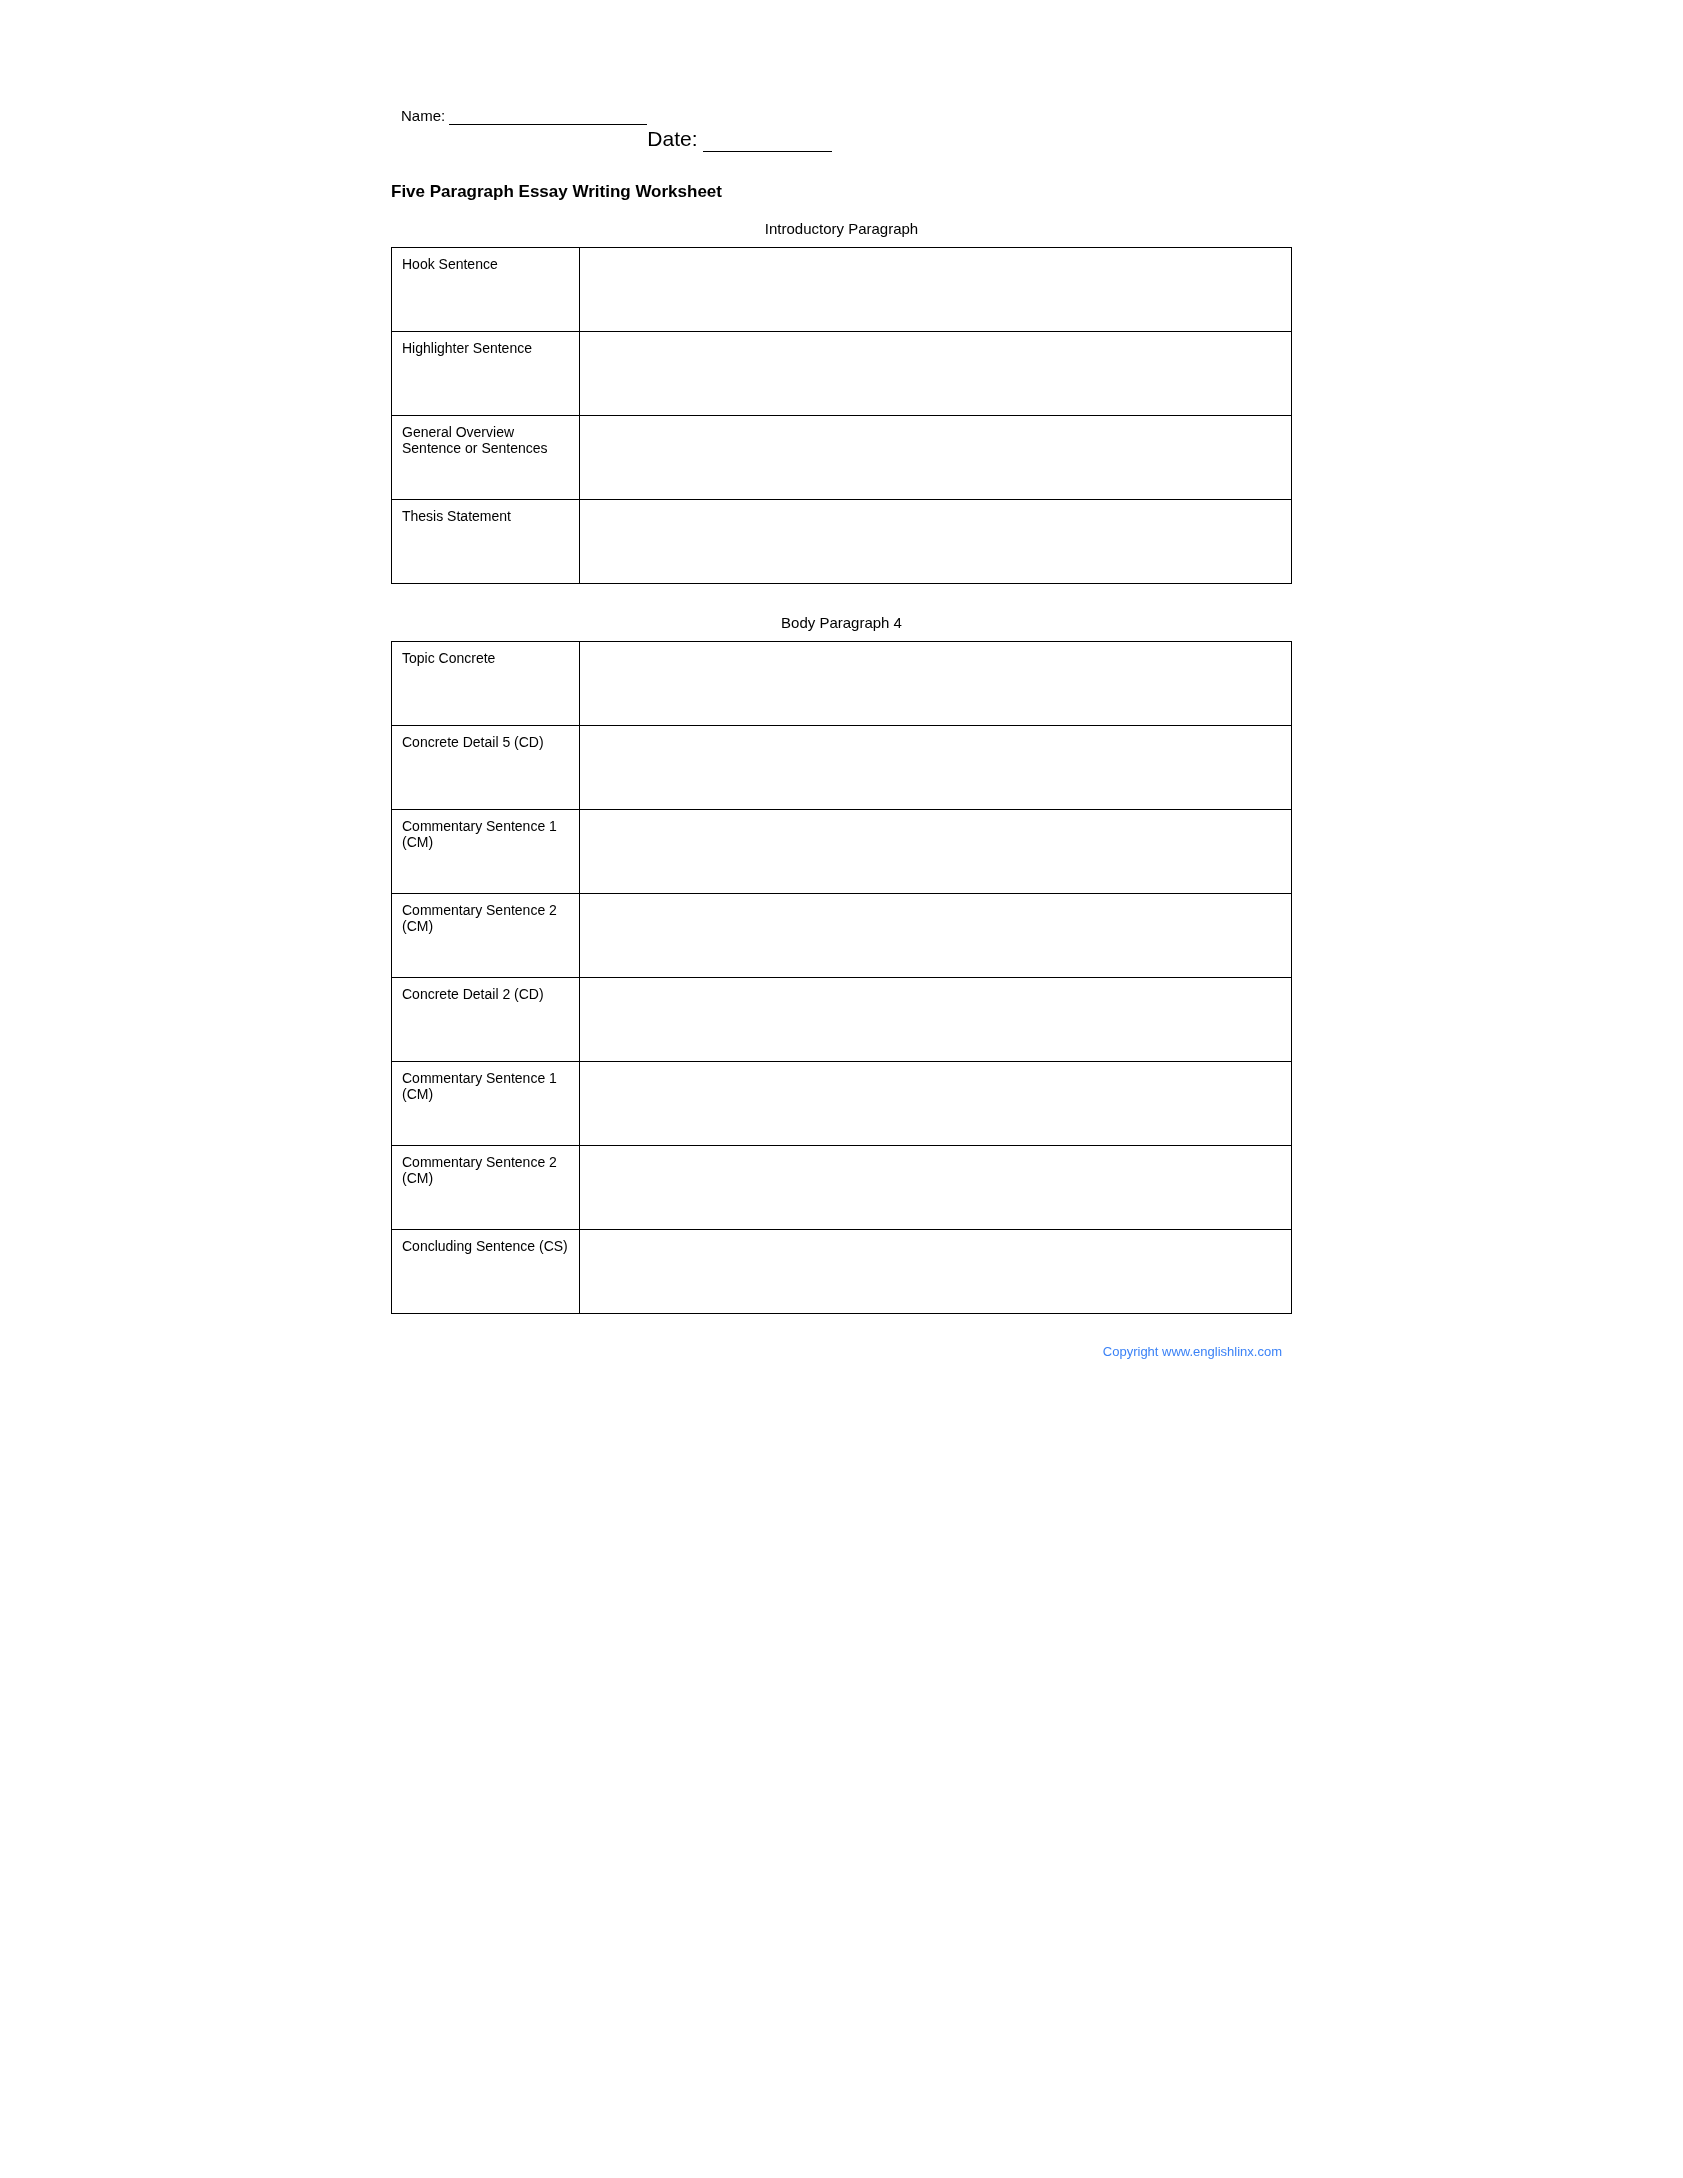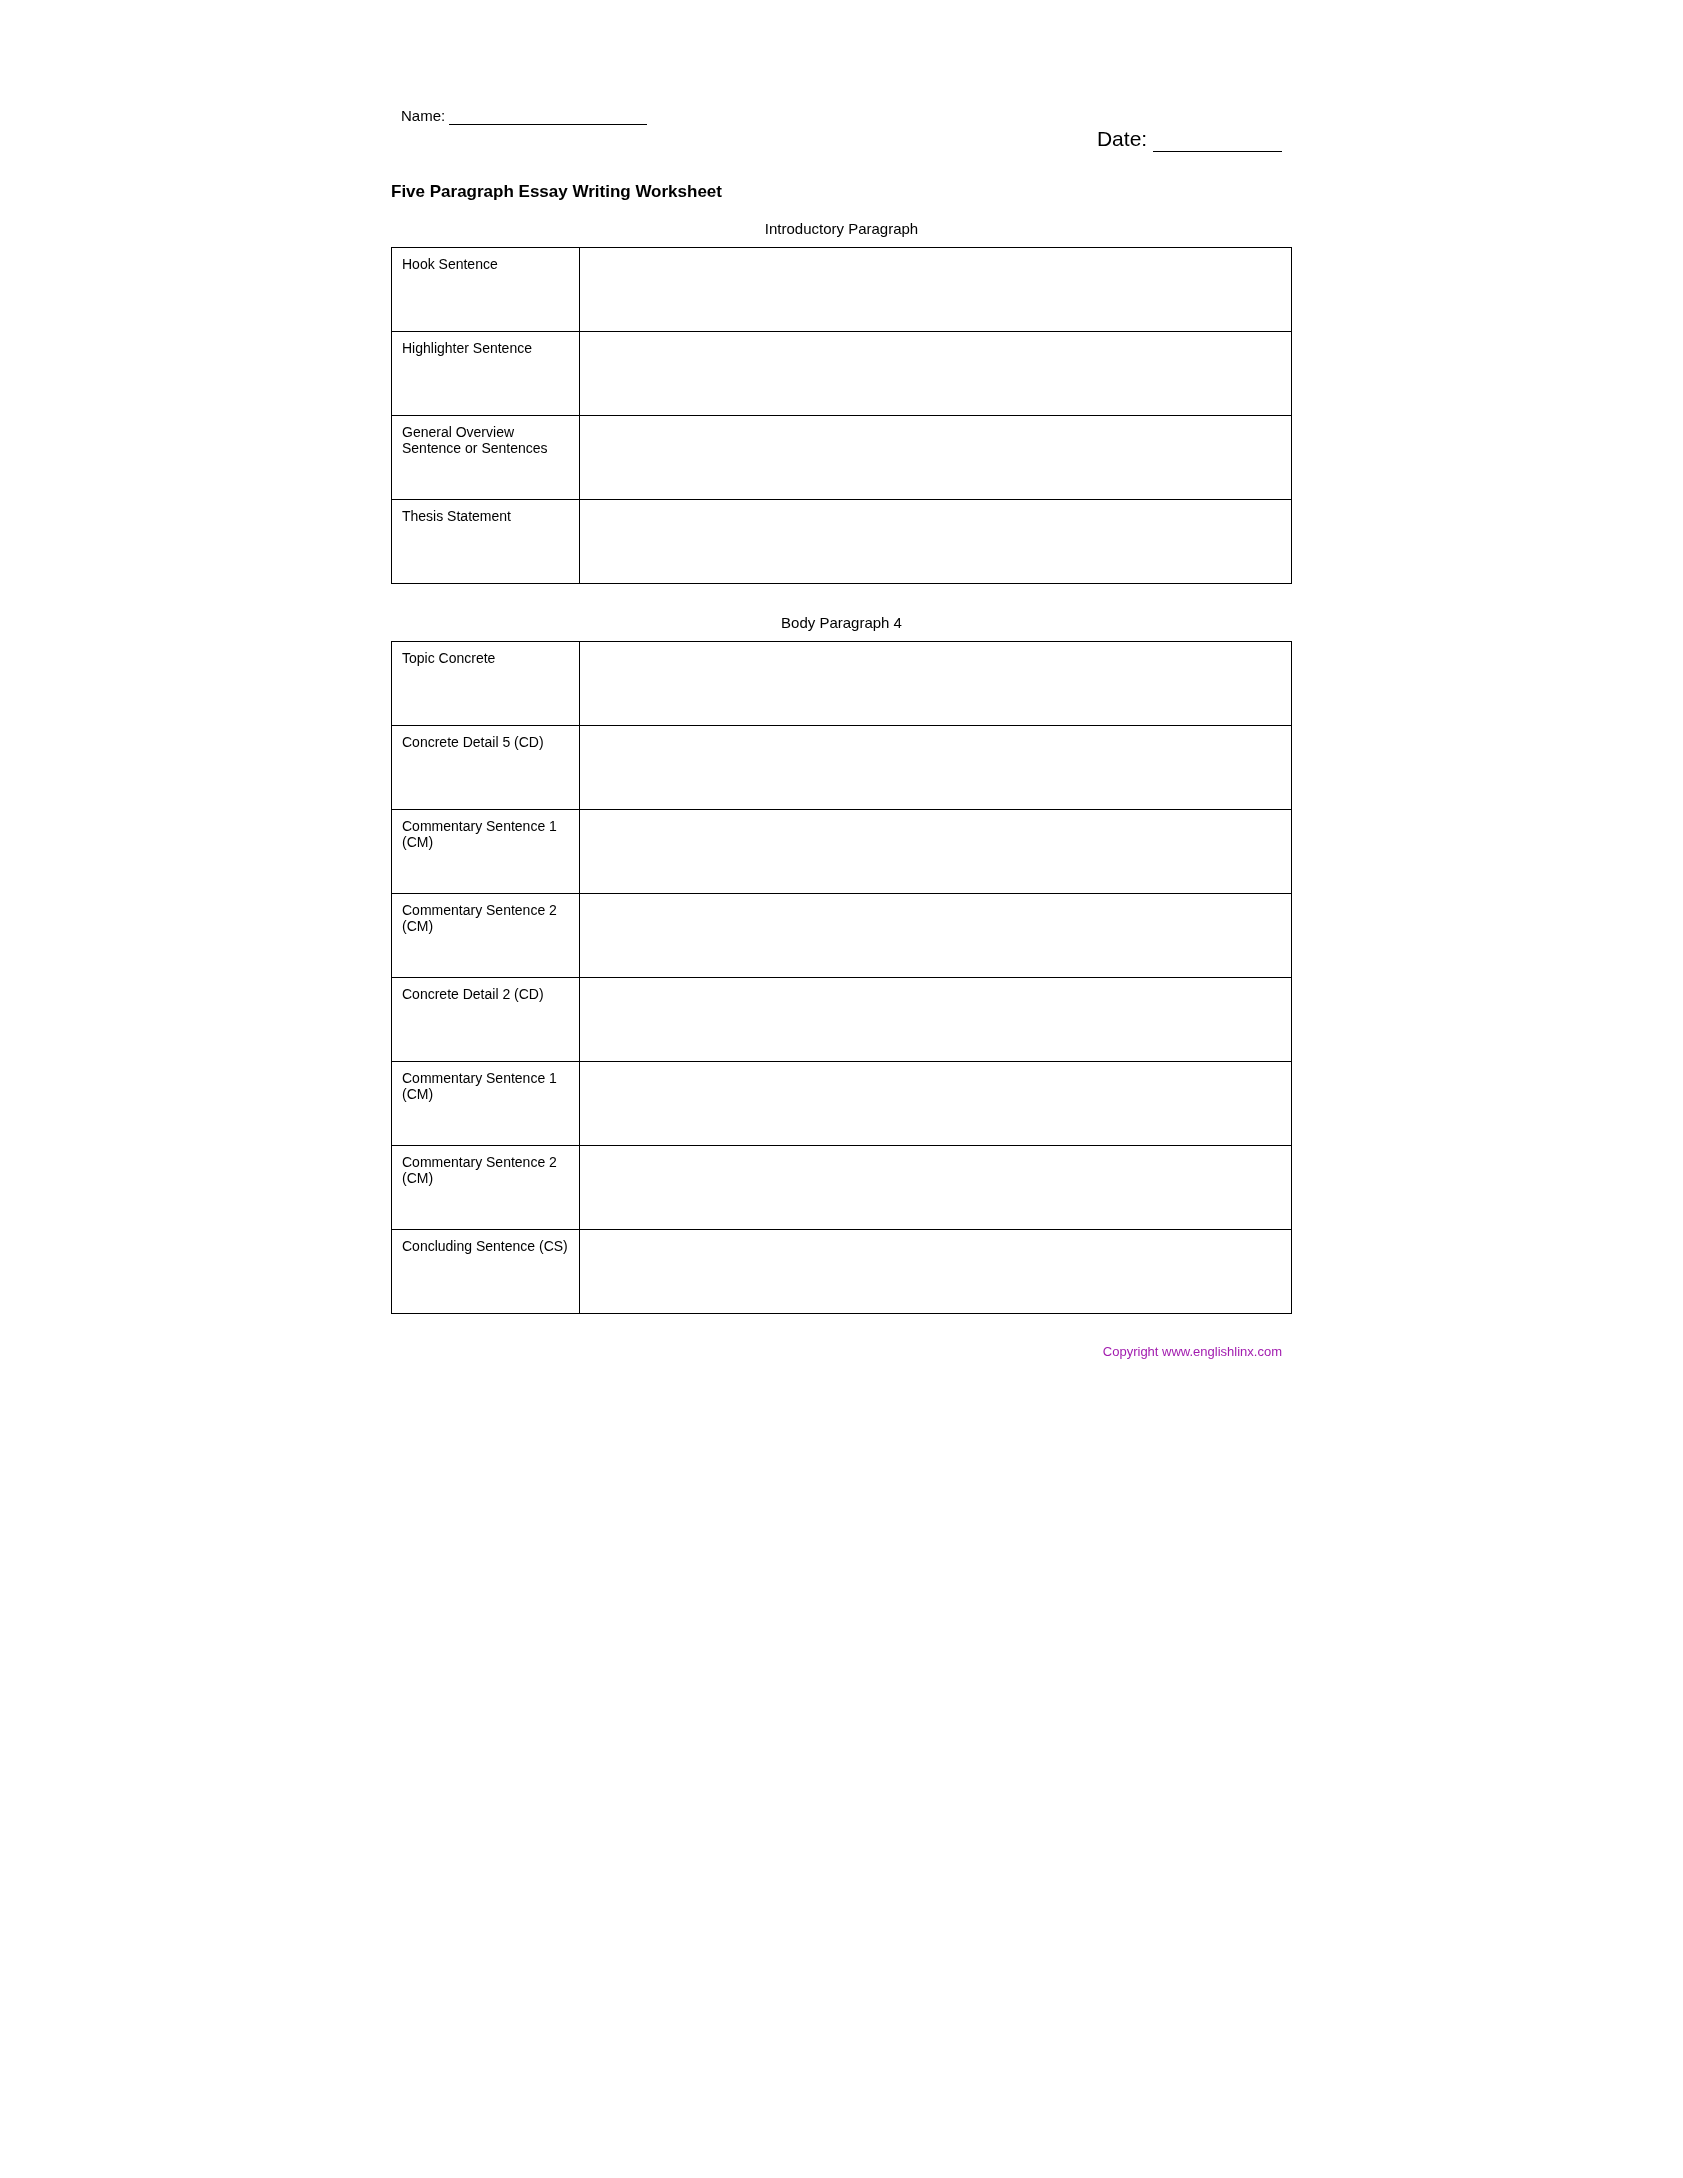--- a/index.html
+++ b/index.html
@@ -19,21 +19,21 @@
     }
 
     .page {
       width: 941px;
       margin: 0 auto;
       padding: 79px 20px 59px 20px;
     }
 
     .header-row {
       display: flex;
-      justify-content: space-between;
+      justify-content: flex-start;
       align-items: center;
       margin-bottom: 30px;
       padding: 0 10px;
     }
 
     .name-field {
       font-size: 15px;
     }
 
     .date-field {
@@ -88,21 +88,21 @@
       min-height: 69px;
     }
 
     .row-tall td {
       height: 84px;
     }
 
     .copyright {
       text-align: right;
       font-size: 13px;
-      color: #a21caf;
+      color: #3b82f6;
       margin-top: 20px;
       padding-right: 10px;
     }
   </style>
 </head>
 <body>
 
 <div class="page">
 
   <div class="header-row">

